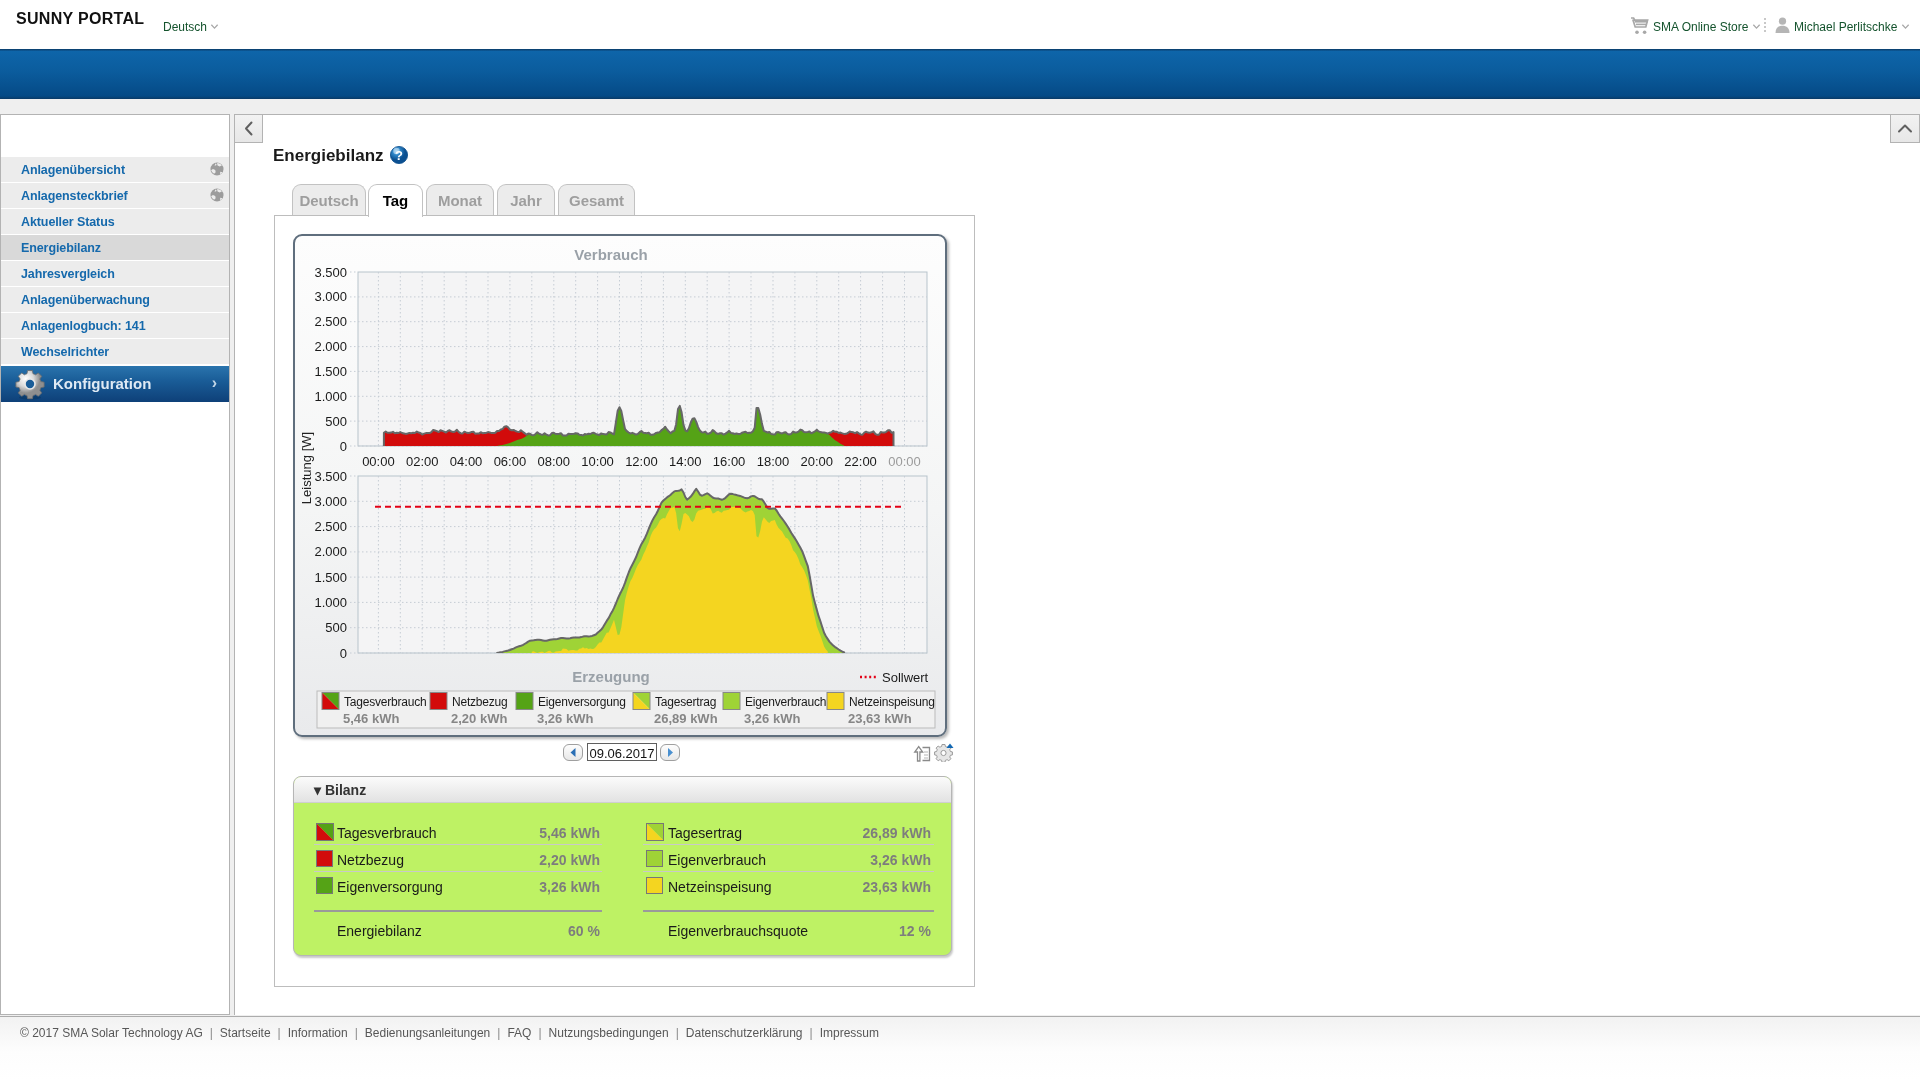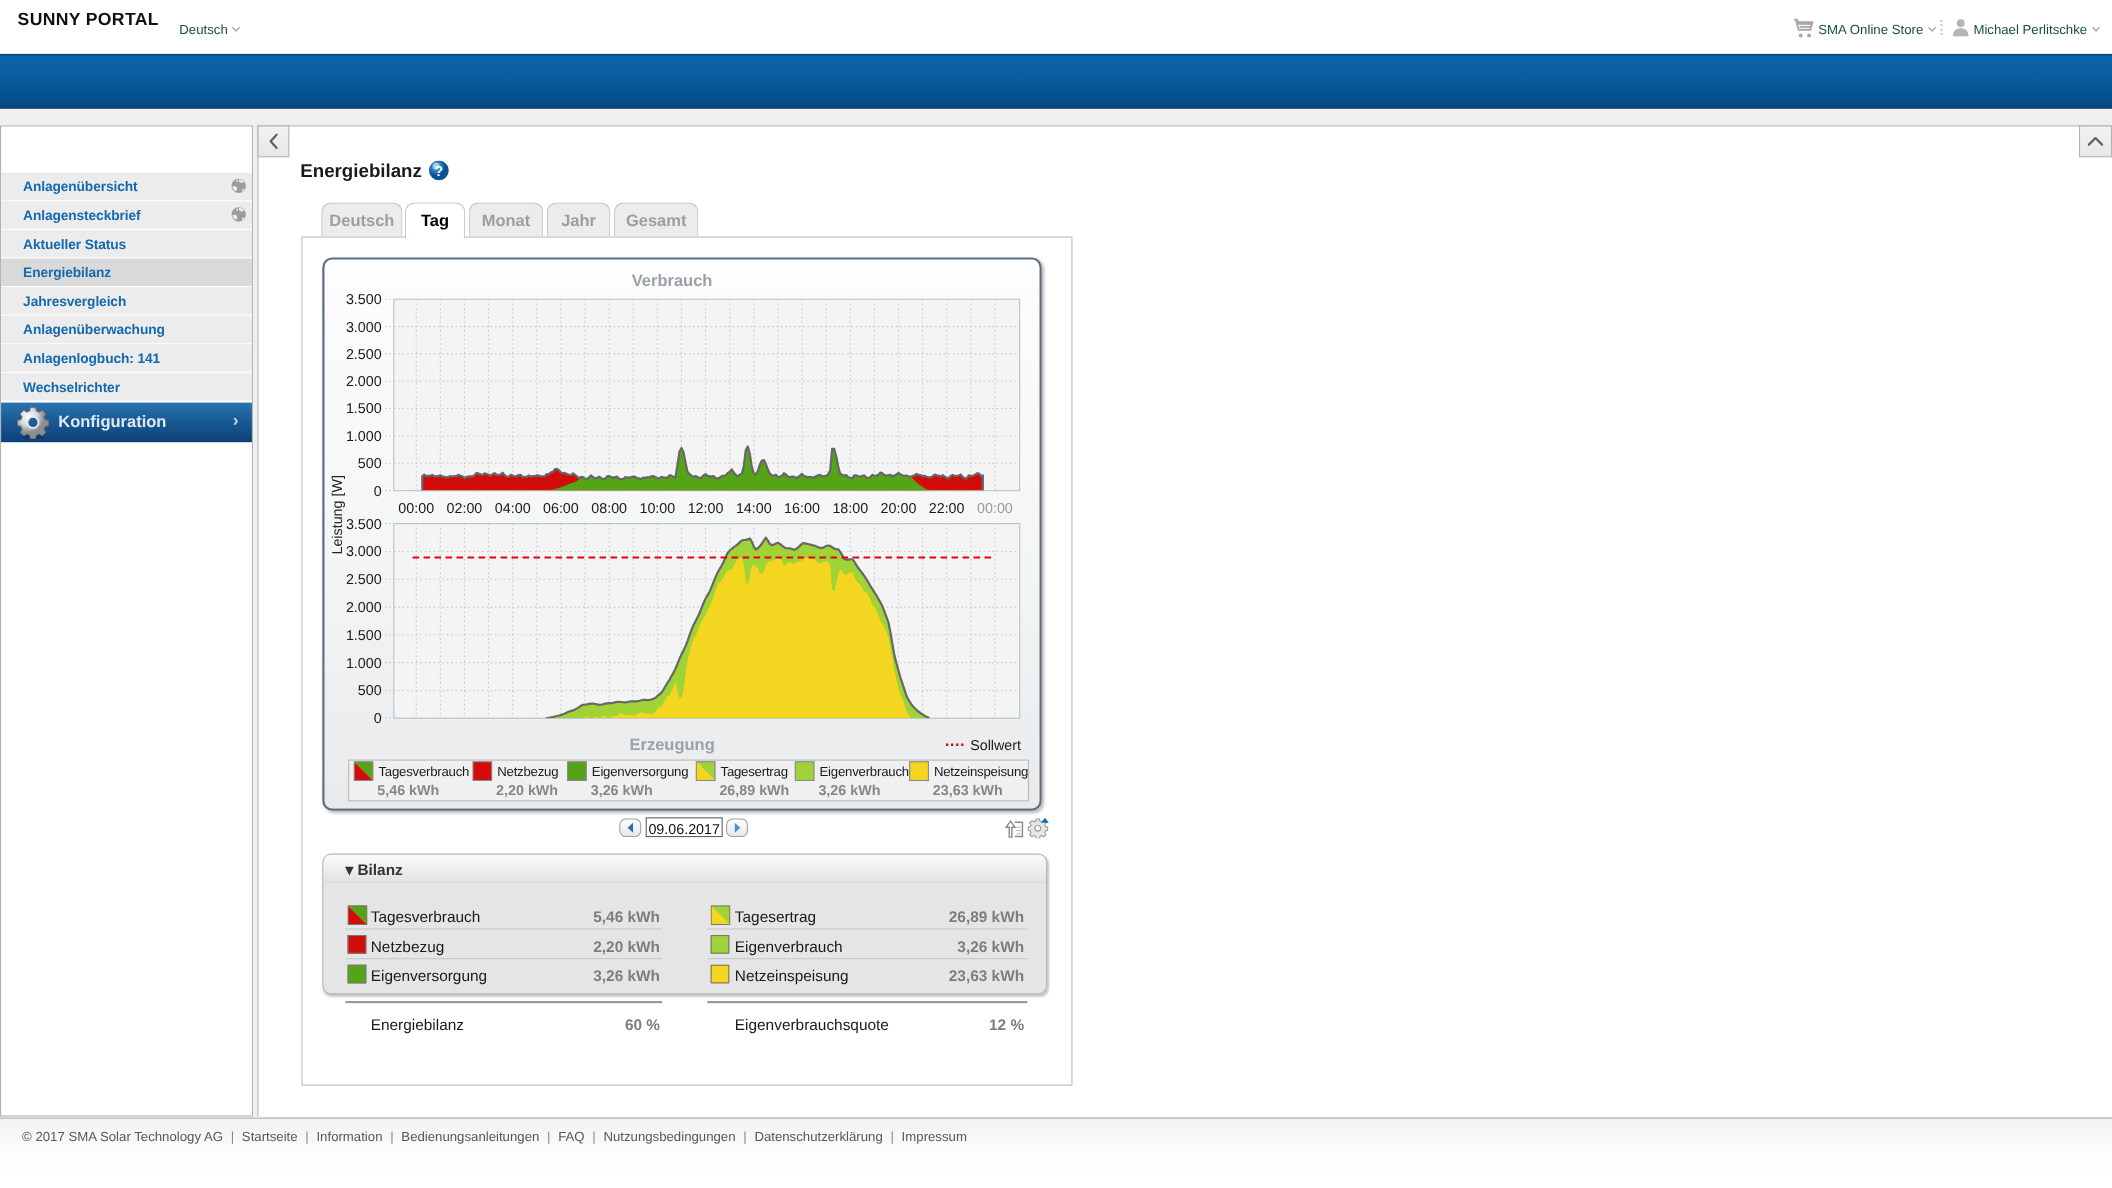--- a/index.html
+++ b/index.html
@@ -34,21 +34,21 @@
   .tab { position:absolute; top:184px; height:31px; background:#ececec; border:1px solid #c2c2c2; border-bottom:none; border-radius:9px 9px 0 0; text-align:center; font-size:15px; font-weight:bold; color:#9e9e9e; padding-top:7px; }
   .tabact { background:#fff; color:#000; height:33px; z-index:5; }
   #tabpanel { position:absolute; left:274px; top:215px; width:701px; height:772px; background:#fff; border:1px solid #bdbdbd; }
   
   #chartcard { position:absolute; left:293px; top:234px; width:654px; height:503px; border:2px solid #5f6e7d; border-radius:9px;
      background:linear-gradient(180deg,#fdfdfd 0%,#f4f5f5 55%,#e9eaec 100%); box-shadow:2px 2px 3px #b9b9b9; }
   
   .navbtn { position:absolute; width:20px; height:17px; background:linear-gradient(180deg,#fdfdfd,#e8e8e8); border:1px solid #9f9f9f; border-radius:6px; }
   #dateinp { position:absolute; left:587px; top:743px; width:70px; height:18px; background:#fff; border:1px solid #5f5f5f; text-align:center; font-size:13px; color:#111; padding-top:2px; }
   
-  #bilanz { position:absolute; left:293px; top:776px; width:659px; height:128px; background:#e5e5e5; border:1px solid #b6b6b6; border-radius:8px; box-shadow:1px 2px 2px #c9c9c9; }
+  #bilanz { position:absolute; left:293px; top:776px; width:659px; height:180px; background:#bef264; border:1px solid #b6b6b6; border-radius:8px; box-shadow:1px 2px 2px #c9c9c9; }
   #bilhead { position:absolute; left:0; top:0; width:657px; height:26px; background:linear-gradient(180deg,#fbfbfb,#e2e2e2); border-bottom:1px solid #cfcfcf; border-radius:7px 7px 0 0; }
   #bilhead span { position:absolute; left:20px; top:5px; font-size:14px; font-weight:bold; color:#333; }
   .bsq { position:absolute; width:17px; height:17px; border:1px solid #777; }
   .blab { position:absolute; font-size:14px; color:#1a1a1a; }
   .bval { position:absolute; font-size:14px; font-weight:bold; color:#7d7d7d; text-align:right; }
   .bsep { position:absolute; height:1px; background:#c9c9c9; }
   .bsep2 { position:absolute; height:2px; background:#9a9a9a; }
   
   #footer { position:absolute; left:0; top:1016px; width:1920px; height:64px; background:linear-gradient(180deg,#f2f2f2 0%,#fdfdfd 55%,#ffffff 100%); border-top:1px solid #acacac; }
   #footer .ftxt { position:absolute; left:20px; top:9px; font-size:12px; color:#575757; }

